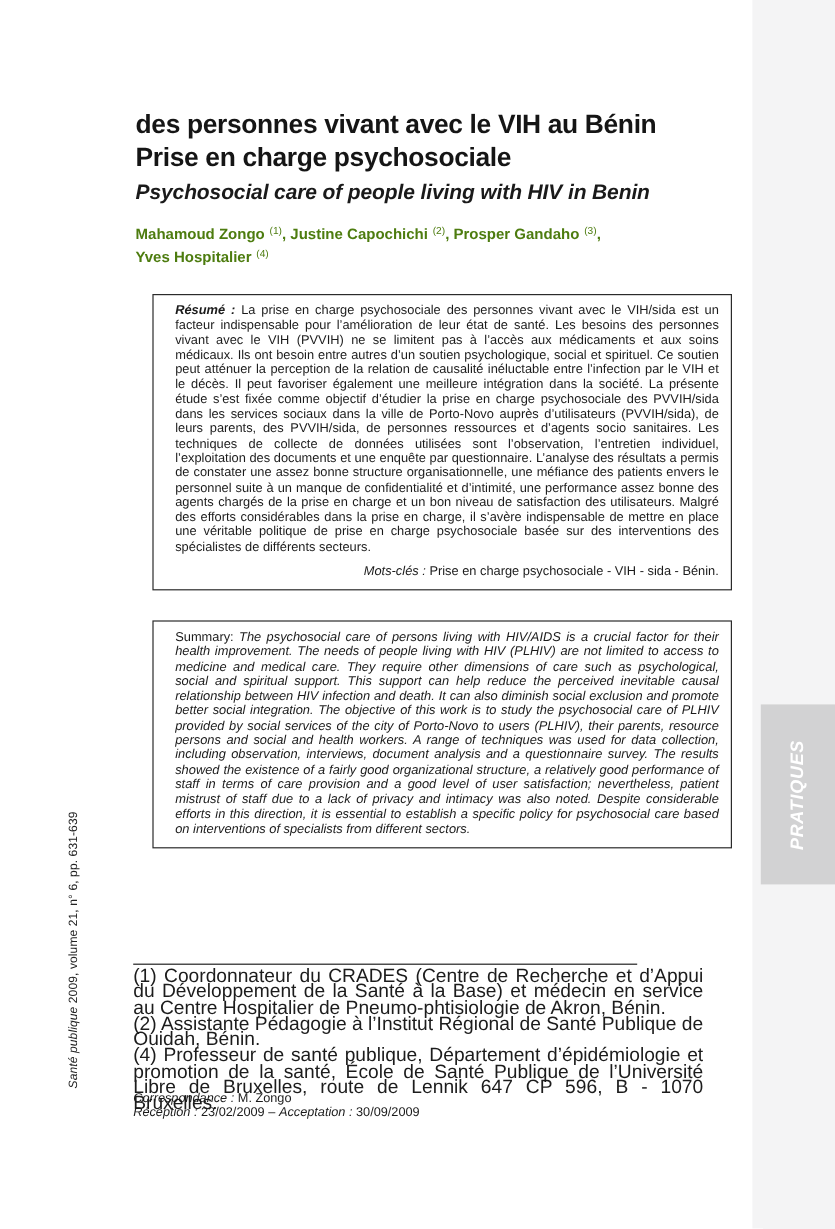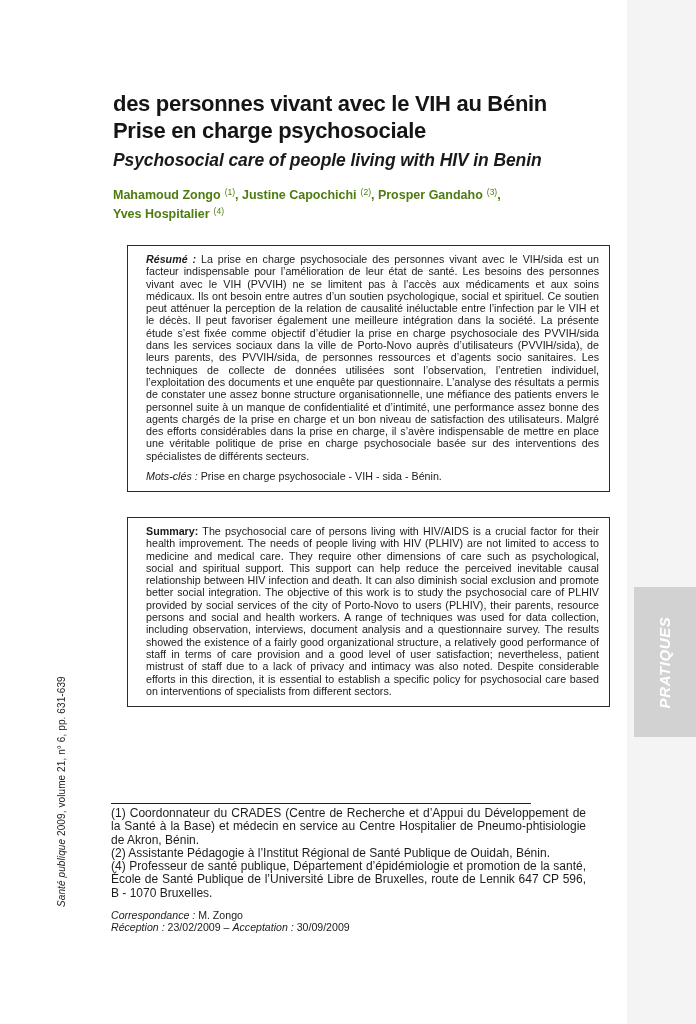--- a/index.html
+++ b/index.html
@@ -30,29 +30,29 @@
   .authors{margin-top:13px;font-size:12.5px;font-weight:bold;line-height:16px;color:#4d7c0f;}
   .sup{font-size:8.5px;font-weight:400;vertical-align:4px;}
   
   .abs-box{
     position:absolute;left:-2px;width:453px;border:1.2px solid #2b2b2b;background:#fff;
     padding:7px 10px 9px 18px;font-size:10.7px;line-height:12.3px;text-align:justify;color:#1b1b1b;margin-left:16px;
   }
   .abs-resume{top:245px;}
   .abs-summary{top:517px;}
   .abs-box p{margin:0;}
-  .abs-box .kw{margin-top:8px;text-align:left;}
+  .abs-box .kw{margin-top:8px;text-align:right;}
   .b-i{font-weight:bold;font-style:italic;}
-  .b{font-weight:bold;}
+  .b{font-weight:normal;}
   .i{font-style:italic;}
-  .summary-body{}
+  .summary-body{font-style:italic;}
   .kw-gap{display:inline-block;width:4px;}
   
   .foot-rule{position:absolute;top:803px;left:-2px;width:420px;border-top:1.4px solid #222;}
-  .footnotes{position:absolute;top:807px;left:-2px;width:475px;font-size:12px;line-height:13.3px;text-align:justify;}
+  .footnotes{position:absolute;top:807px;left:-2px;width:475px;font-size:16px;line-height:13.3px;text-align:justify;}
   .footnotes p{margin:0;}
   .correspondence{
     position:absolute;top:909px;left:-2px;width:475px;font-size:10.6px;
     display:flex;justify-content:flex-start;flex-direction:column;
   }
   .sep-dash{margin:0 3px;}
 </style>
 </head>
 <body>
 

